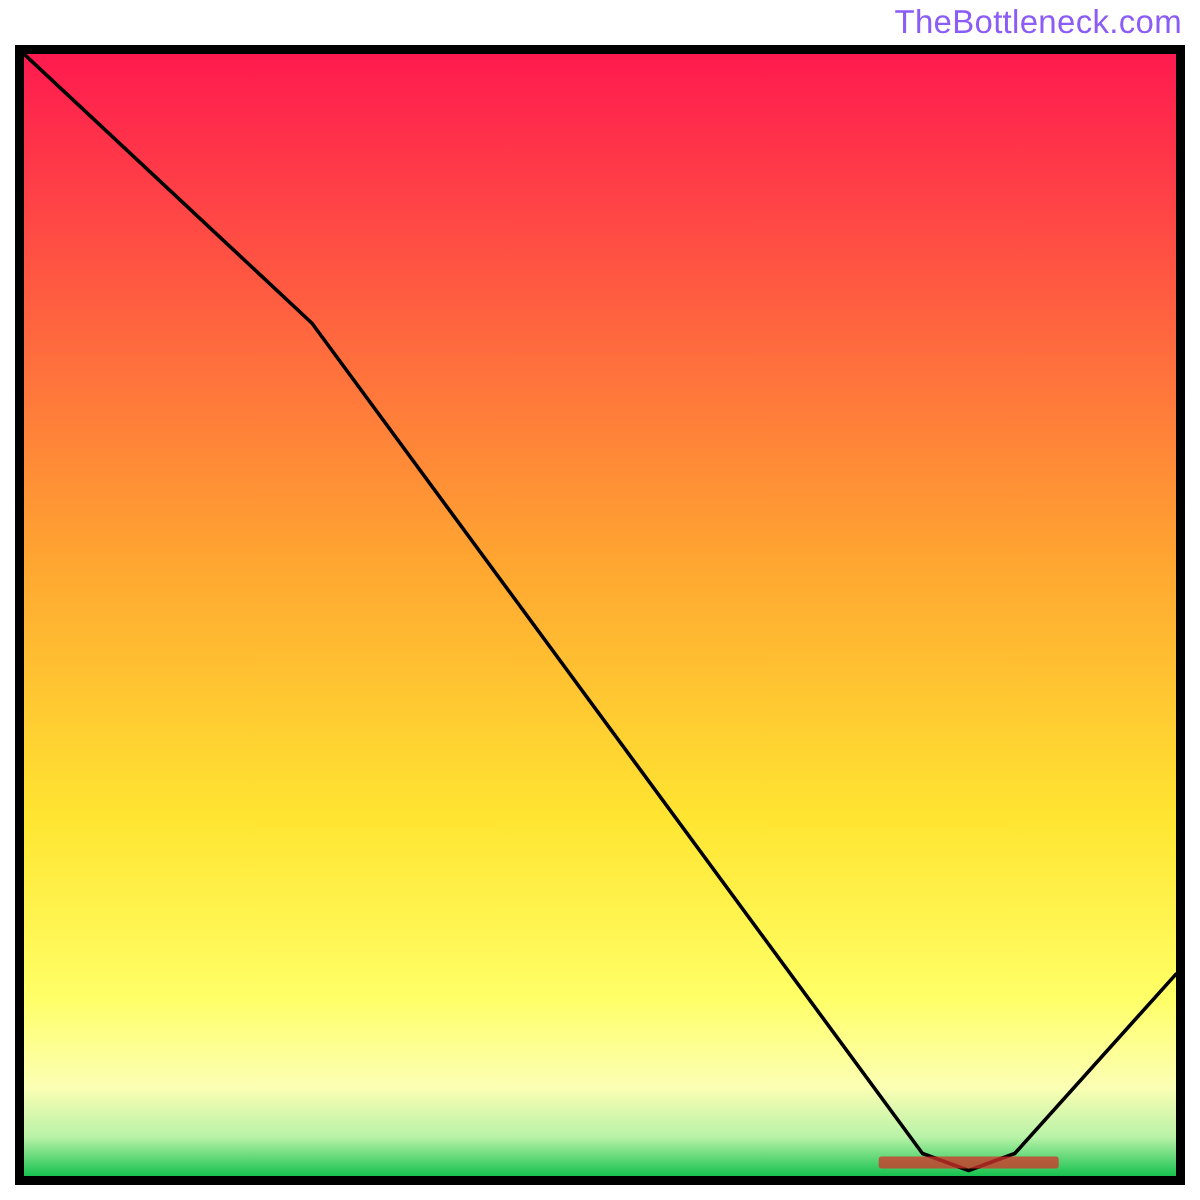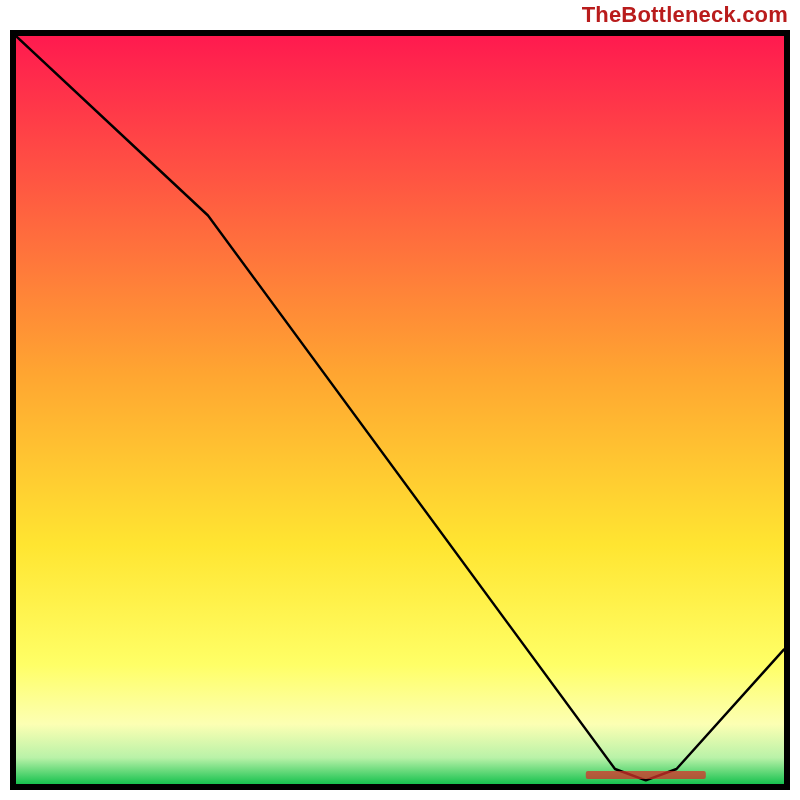--- a/index.html
+++ b/index.html
@@ -13,22 +13,22 @@
   .chart-wrap {
     position: relative;
     width: 800px;
     height: 800px;
   }
   .attribution {
     position: absolute;
     top: 2px;
     right: 12px;
     font-size: 22px;
-    font-weight: 700;
-    color: #b91c1c;
+    font-weight: 400;
+    color: #8b5cf6;
     letter-spacing: 0.2px;
   }
   .plot-frame {
     position: absolute;
     left: 10px;
     top: 30px;
     width: 780px;
     height: 760px;
     border: 6px solid #000;
     box-sizing: border-box;

